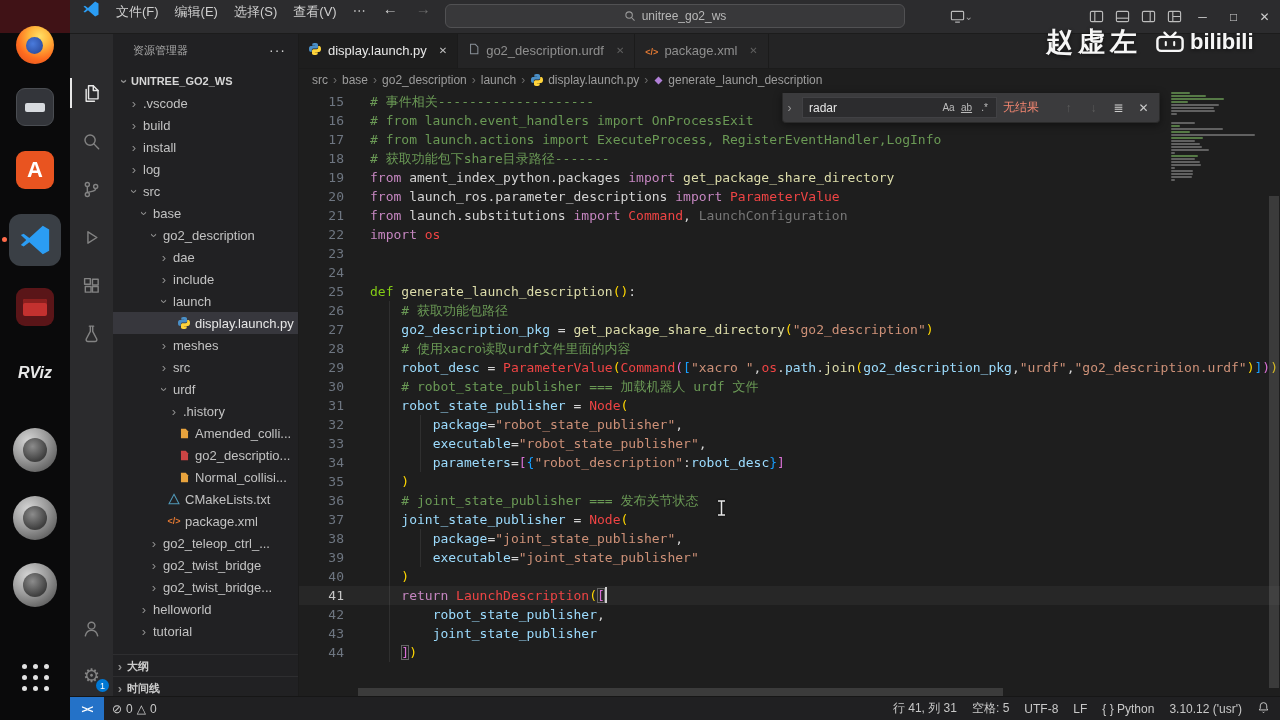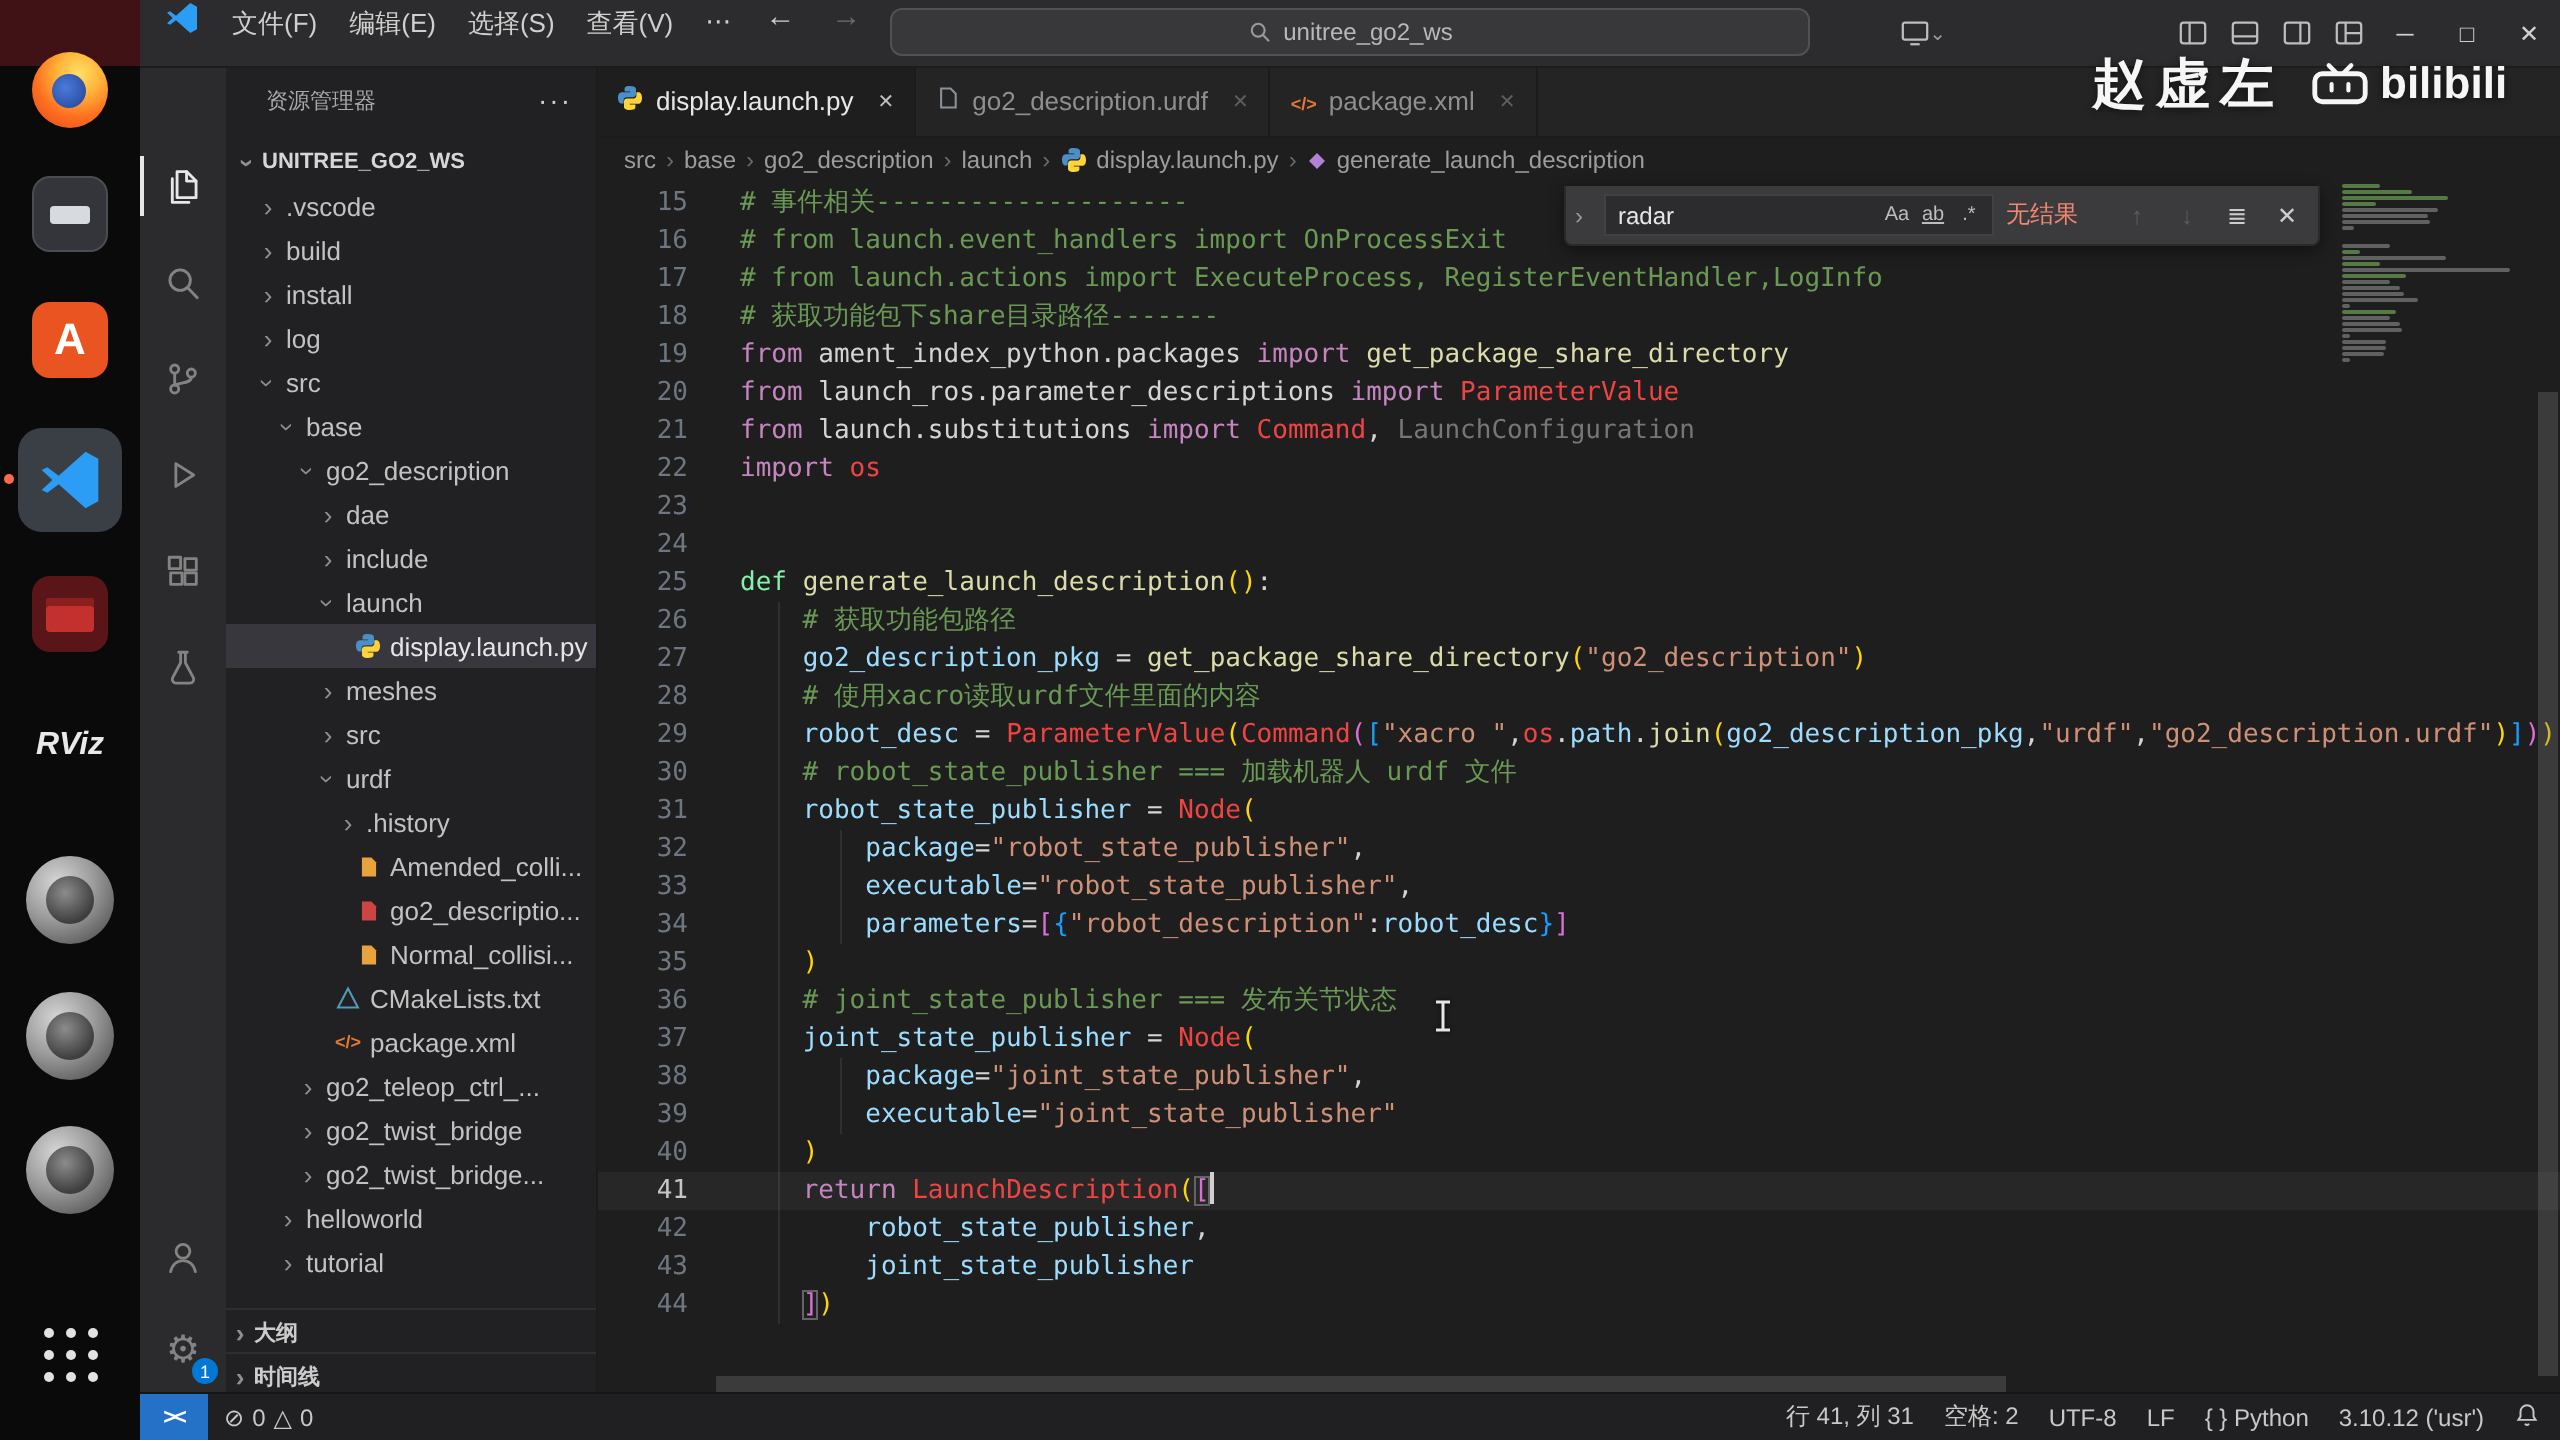--- a/index.html
+++ b/index.html
@@ -73,21 +73,21 @@
   #breadcrumbs{position:absolute;top:35px;left:0;right:0;height:24px;display:flex;align-items:center;padding-left:14px;font-size:12px;color:#9d9d9d;}
   .bc-item{display:flex;align-items:center;gap:4px;}
   .bc-sep{color:#6b6b6b;margin:0 5px;}
   #codearea{position:absolute;top:59px;left:0;right:0;bottom:10px;overflow:hidden;font-family:"DejaVu Sans Mono","Liberation Mono",monospace;font-size:13px;}
   .guide{position:absolute;width:1px;background:rgba(255,255,255,.08);z-index:0;}
   .line{height:19px;line-height:19px;display:flex;white-space:pre;position:relative;z-index:1;}
   .line.active{background:rgba(255,255,255,.045);}
   .ln{width:46px;text-align:right;margin-right:26px;color:#6e7681;flex:none;}
   .line.active .ln{color:#c6c6c6;}
   .lt{white-space:pre;}
-  .tk-c{color:#6a9955;} .tk-k{color:#c586c0;} .tk-b{color:#86efac;} .tk-f{color:#dcdcaa;}
+  .tk-c{color:#6a9955;} .tk-k{color:#c586c0;} .tk-b{color:#84cc16;} .tk-f{color:#dcdcaa;}
   .tk-t{color:#ef4444;} .tk-v{color:#9cdcfe;} .tk-s{color:#ce9178;} .tk-p{color:#d4d4d4;}
   .tk-d{color:#767676;} .tk-y1{color:#ffd700;} .tk-y2{color:#da70d6;} .tk-y3{color:#179fff;}
   .tk-m{outline:1px solid #646464;outline-offset:-1px;}
   .cursor{display:inline-block;width:2px;height:16px;background:#d0d0d0;vertical-align:-3px;}
 
   
   #findwidget{position:absolute;top:60px;right:120px;height:29px;background:#3b3b3d;border:1px solid #2a2a2a;border-top:none;border-radius:0 0 4px 4px;display:flex;align-items:center;gap:6px;padding-right:6px;box-shadow:0 2px 8px rgba(0,0,0,.45);z-index:8;}
   .find-grip{width:13px;height:100%;display:flex;align-items:center;justify-content:center;color:#9a9a9a;font-size:12px;}
   .find-input{width:195px;height:21px;background:#2c2c2e;border:1px solid #414144;display:flex;align-items:center;padding:0 3px 0 6px;color:#e6e6e6;font-size:12px;box-sizing:border-box;}
   .find-toggles{margin-left:auto;display:flex;gap:1px;}
@@ -603,21 +603,21 @@
   <div id="statusbar">
     <span class="remote">&gt;&lt;</span>
     <span class="problems">
       <span class="prob-ic">⊘</span>
       <span>0</span>
       <span class="prob-ic">△</span>
       <span>0</span>
     </span>
     <span id="status-right">
         <span class="status-item">行 41, 列 31</span>
-        <span class="status-item">空格: 2</span>
+        <span class="status-item">空格: 5</span>
         <span class="status-item">UTF-8</span>
         <span class="status-item">LF</span>
         <span class="status-item">{ } Python</span>
         <span class="status-item">3.10.12 ('usr')</span>
         <span class="status-item"><svg width="13" height="13" viewBox="0 0 16 16" fill="none" stroke="#c8c8c8" stroke-width="1.2">
             <path d="M8 2a4 4 0 00-4 4v3l-1.3 2h10.6L12 9V6a4 4 0 00-4-4z"></path>
             <path d="M6.8 13.3a1.3 1.3 0 002.4 0"></path>
           </svg></span>
       </span>
   </div>

